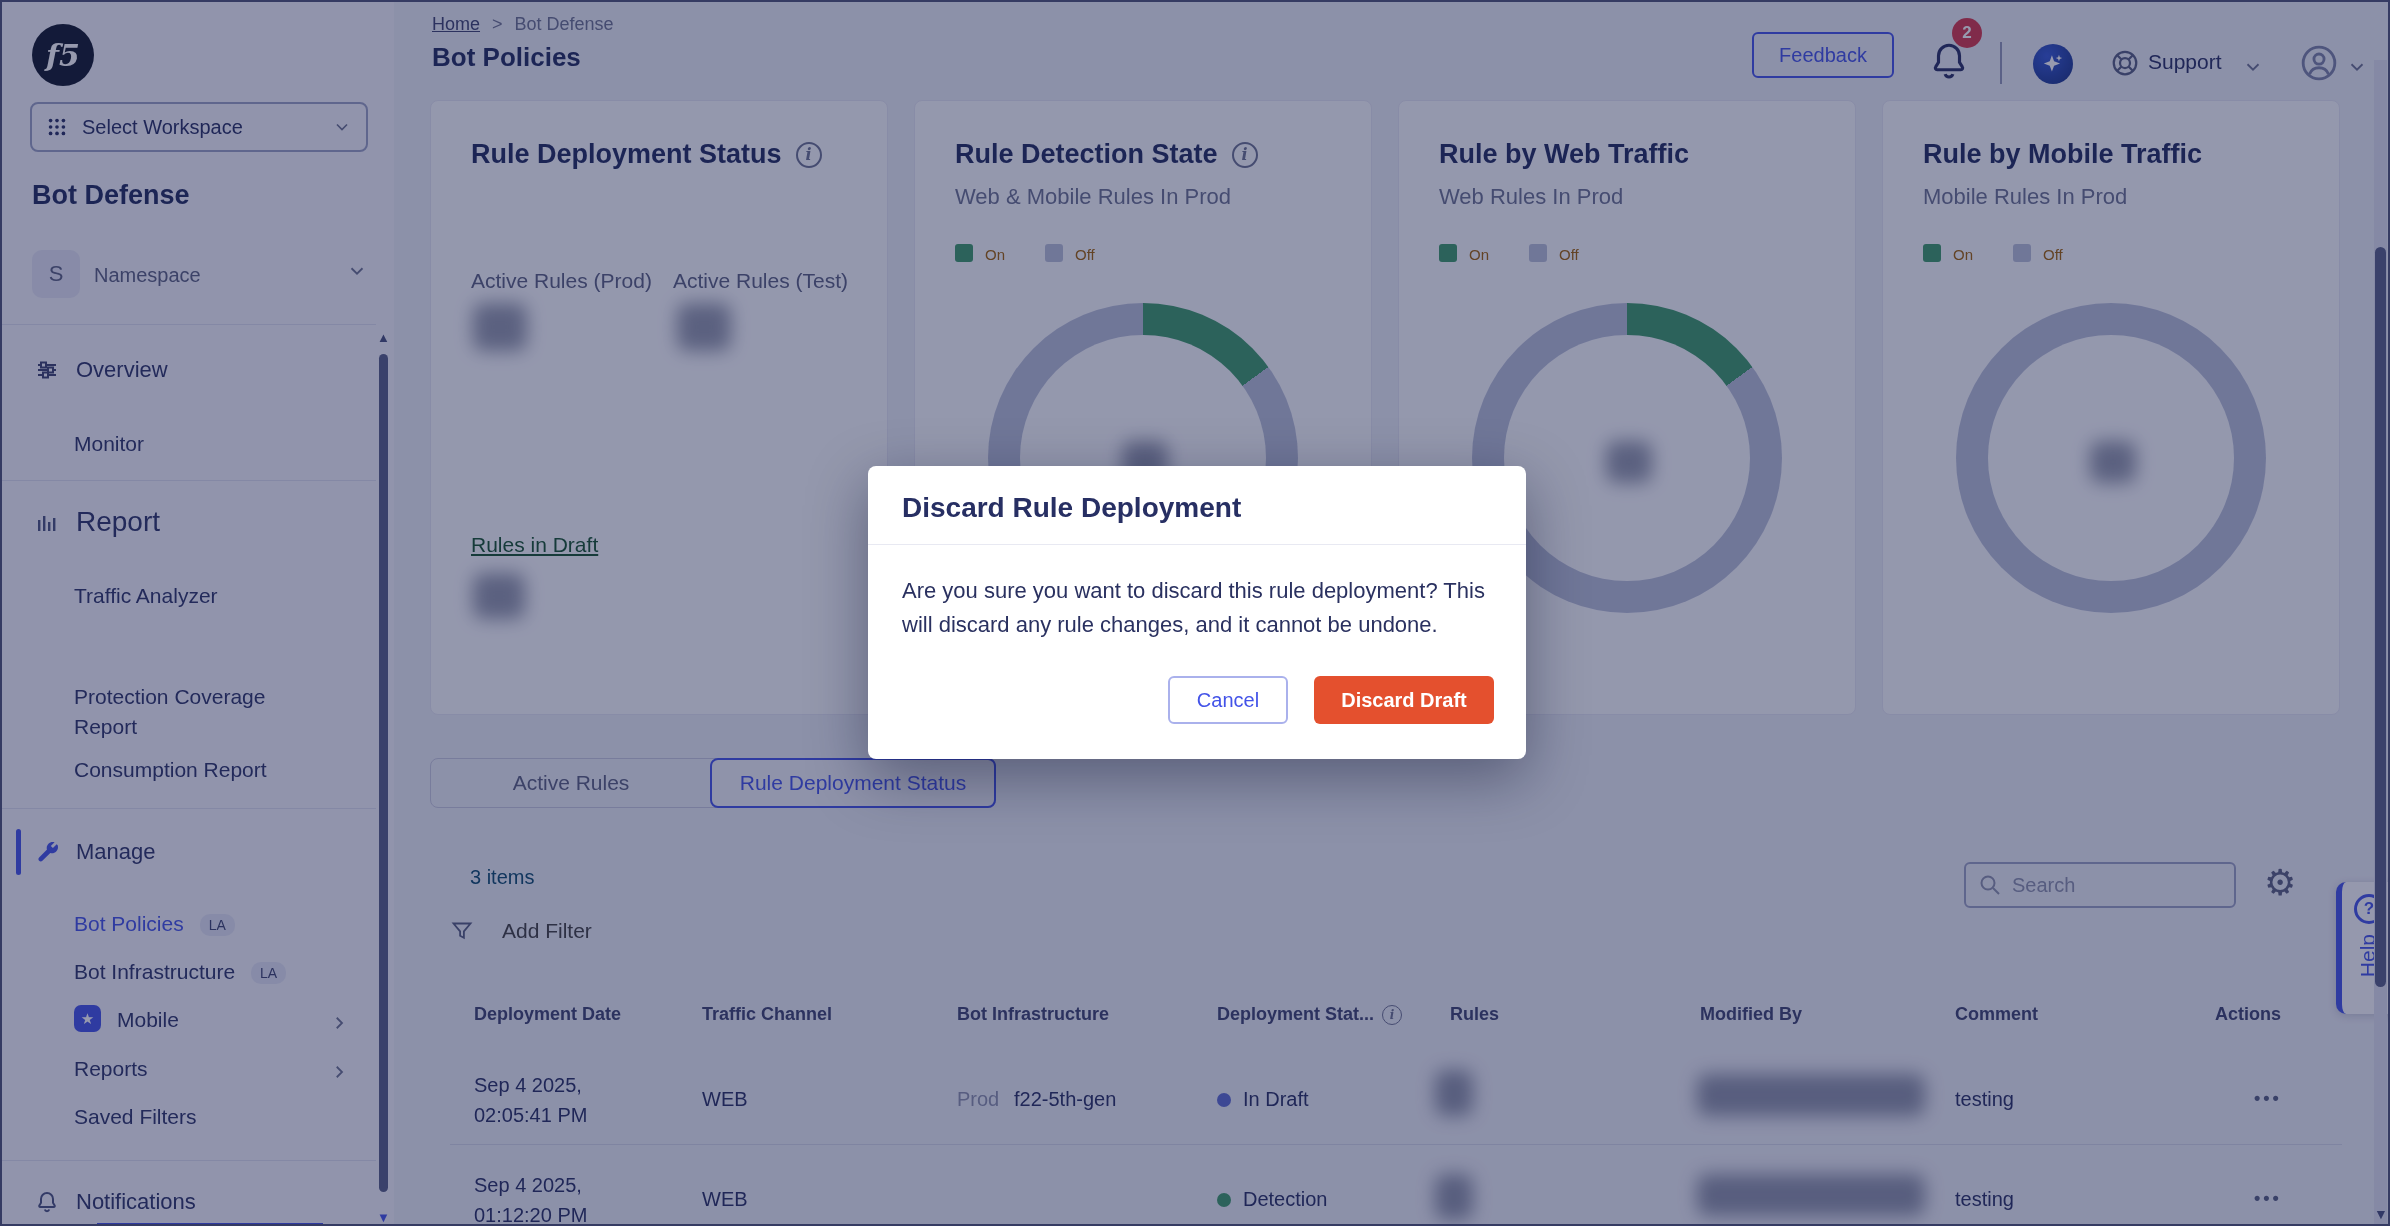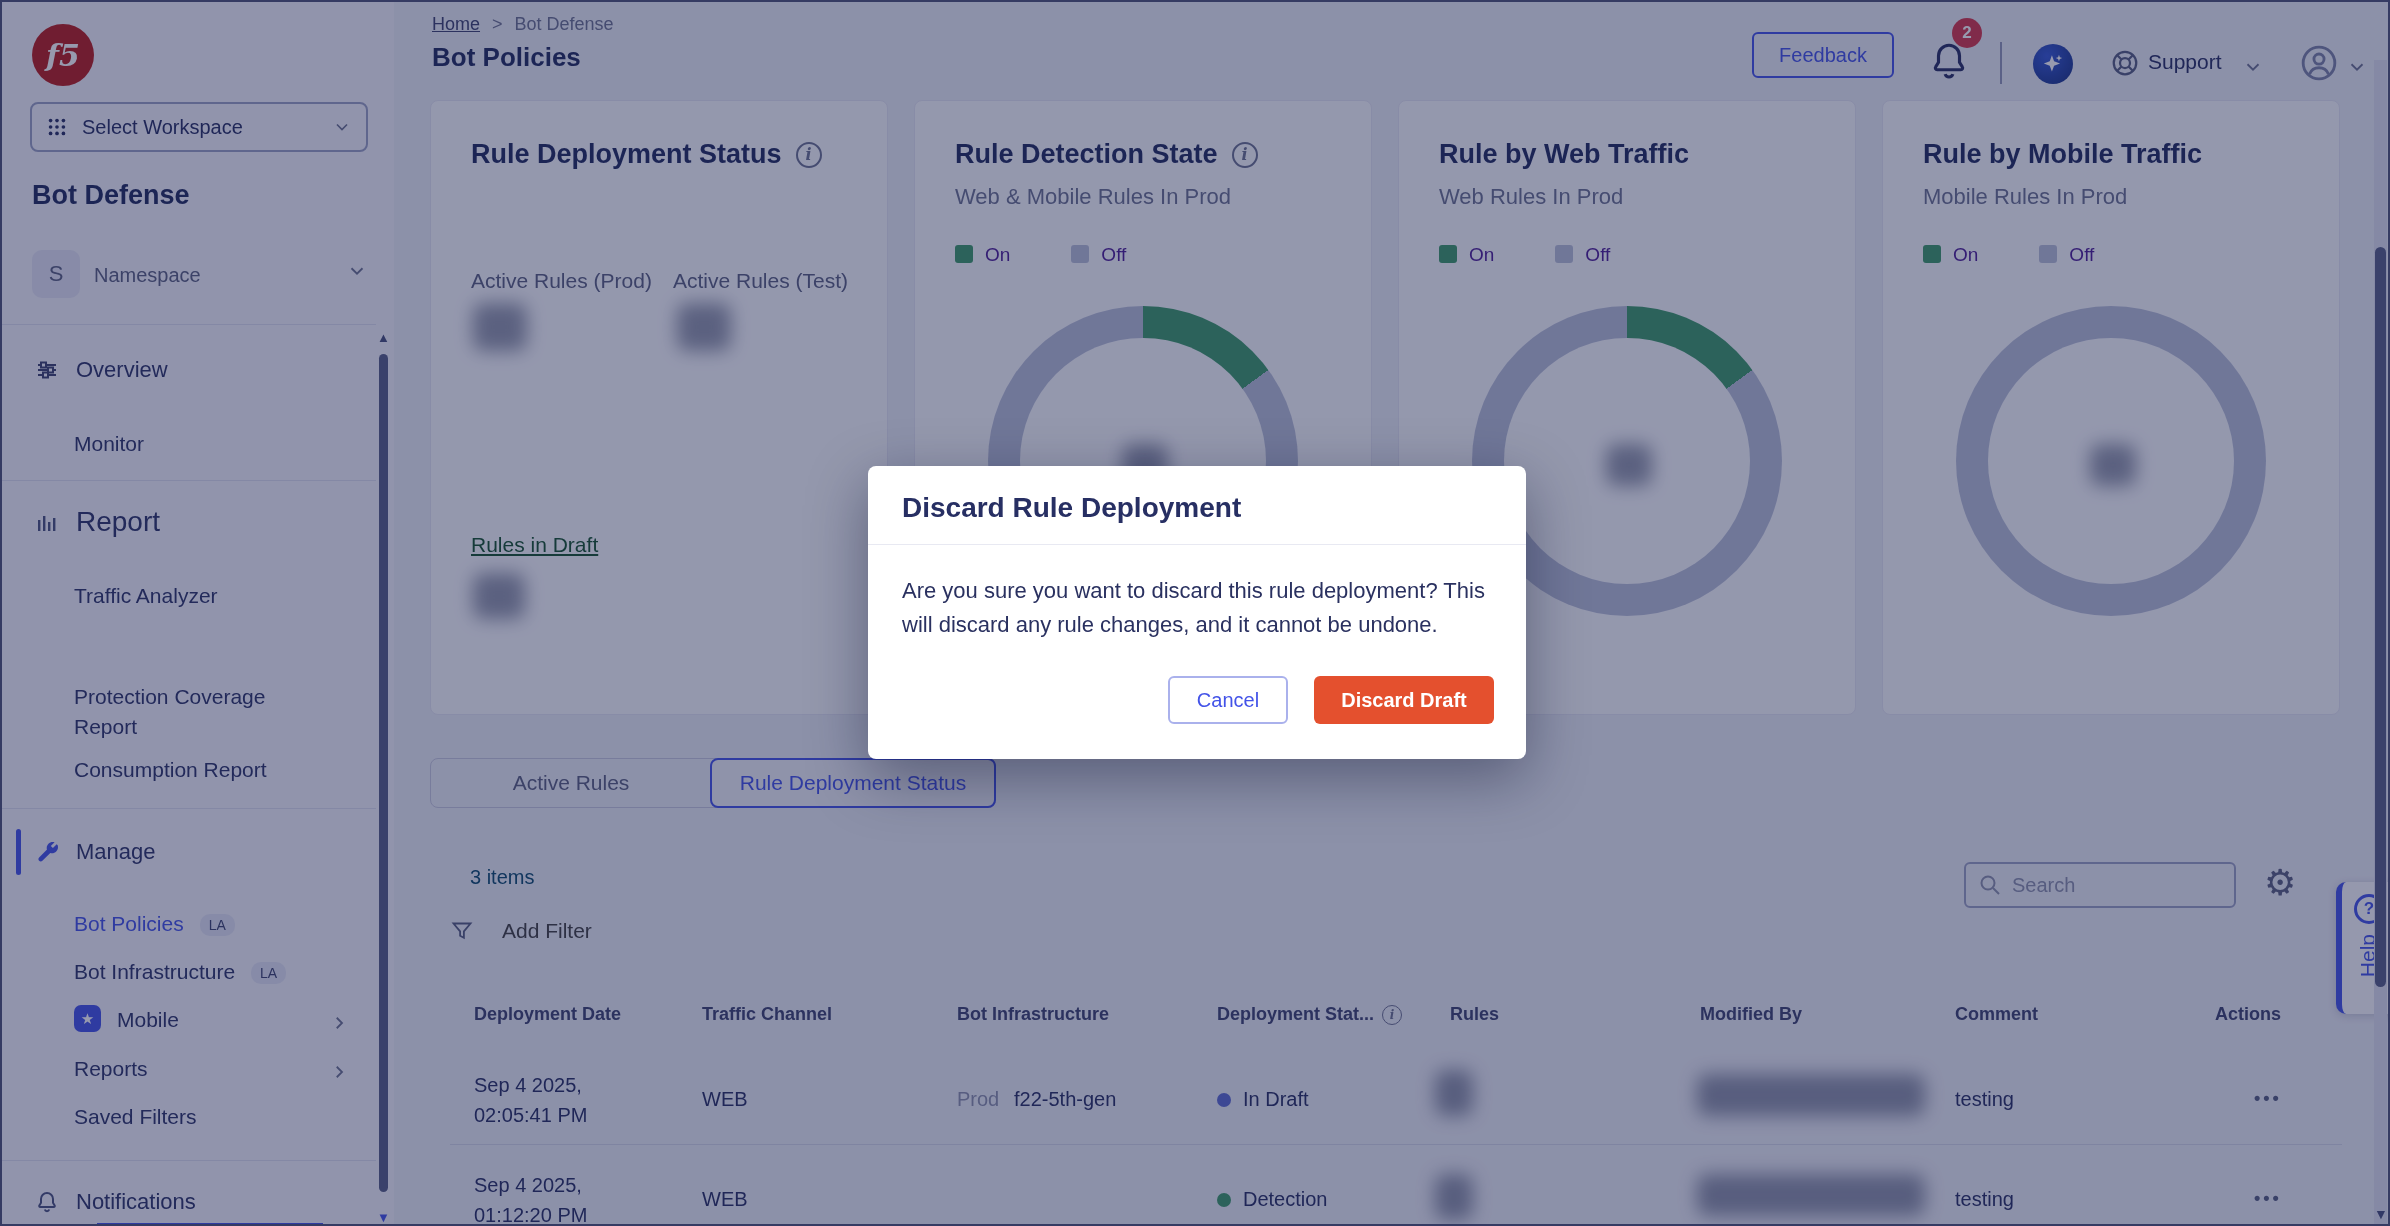--- a/index.html
+++ b/index.html
@@ -9,21 +9,21 @@
     background:#eceef6; overflow: hidden;
     border: 2px solid #353b63;
     font-family: "Liberation Sans", sans-serif;
     color: #272f63;
   }
   .abs { position: absolute; }
 
   
   .sidebar { position:absolute; left:0; top:0; width:392px; height:100%; background:#f4f4fb; }
   .f5-logo { position:absolute; left:30px; top:22px; width:62px; height:62px; border-radius:50%;
-    background:#b91c1c; color:#fff; display:flex; align-items:center; justify-content:center;
+    background:#0f172a; color:#fff; display:flex; align-items:center; justify-content:center;
     font-size:30px; font-weight:bold; font-style:italic; font-family:"DejaVu Serif", serif; }
   .ws-select { position:absolute; left:28px; top:100px; width:338px; height:50px;
     border:2px solid #9aa0c4; border-radius:8px; display:flex; align-items:center; padding:0 14px; gap:14px;
     background:#f4f4fb; font-size:20px; color:#272f63; }
   .ws-select .grow { flex:1; }
   .product-title { position:absolute; left:30px; top:178px; font-size:27px; font-weight:bold; color:#1f2a5e; }
   .ns-avatar { position:absolute; left:30px; top:248px; width:48px; height:48px; border-radius:10px;
     background:#e3e4f4; color:#5a6080; font-size:22px; display:flex; align-items:center; justify-content:center; }
   .ns-label { position:absolute; left:92px; top:262px; font-size:20px; color:#5a6080; }
   .sb-divider { position:absolute; left:0; width:374px; height:1px; background:#dcdeee; }
@@ -62,21 +62,21 @@
   .avatar-circle { position:absolute; left:2298px; top:42px; width:38px; height:38px; border-radius:50%; color:#7b82a6; }
 
   
   .cards { position:absolute; left:428px; top:98px; width:1910px; height:615px;
     display:grid; grid-template-columns:repeat(4,1fr); gap:26px; }
   .card { background:#fafbfe; border:1px solid #e4e6f2; border-radius:8px; position:relative; padding:38px 40px; }
   .card-title { font-size:27px; font-weight:600; color:#1f2a5e; display:flex; align-items:center; gap:14px; }
   .info-i { width:26px; height:26px; border:2px solid #6b7190; border-radius:50%; color:#6b7190;
     font-size:16px; font-family:"DejaVu Serif",serif; font-style:italic; display:inline-flex; align-items:center; justify-content:center; flex:none; }
   .card-sub { margin-top:14px; font-size:22px; color:#6b7190; }
-  .legend { margin-top:34px; display:flex; gap:61px; font-size:19px; color:#4c1d95; }
+  .legend { margin-top:34px; display:flex; gap:40px; font-size:15px; color:#a16207; }
   .legend .sq { width:18px; height:18px; border-radius:3px; display:inline-block; margin-right:12px; vertical-align:-2px; }
   .donut { position:relative; width:310px; height:310px; border-radius:50%; margin:40px auto 0; }
   .donut .hole { position:absolute; inset:32px; border-radius:50%; background:#fafbfe; }
   .stat-label { position:absolute; font-size:21px; color:#5a6080; }
   .draft-link { position:absolute; font-size:21px; color:#14532d; text-decoration:underline; }
   .blob { position:absolute; background:#3e4668; opacity:.55; filter:blur(9px); border-radius:10px; }
 
   
   .tab-group { position:absolute; left:428px; top:756px; height:50px; display:flex; border:1px solid #c6c9de; border-radius:8px; }
   .tab { display:flex; align-items:center; justify-content:center; font-size:21px; }

